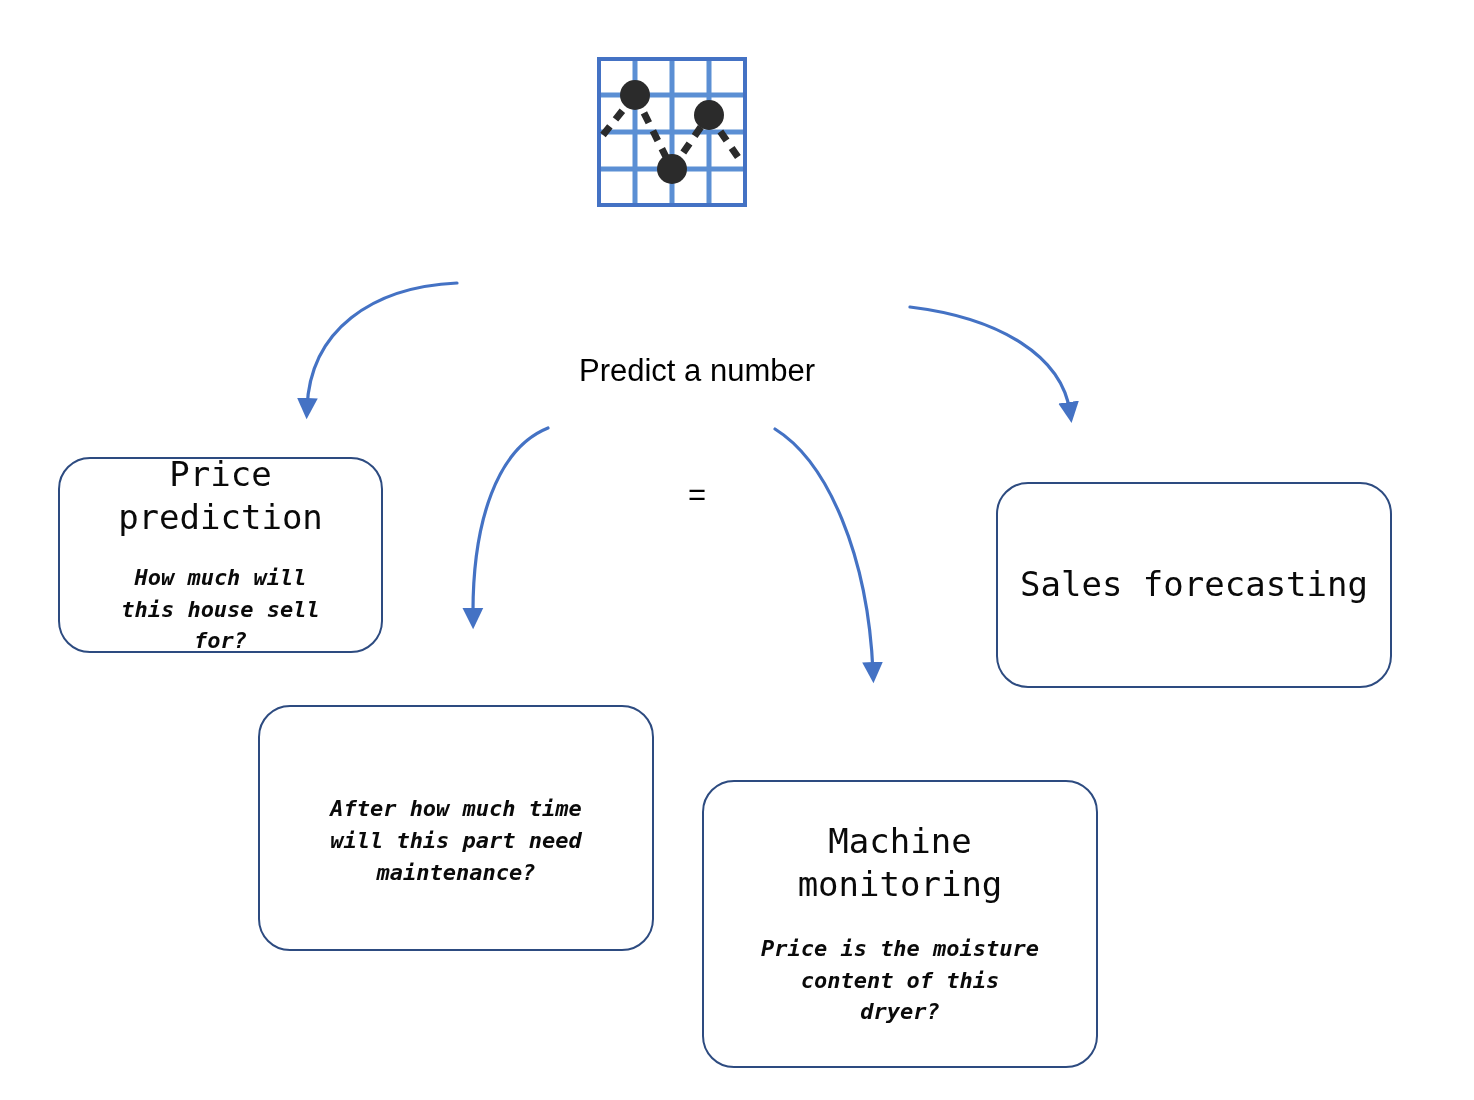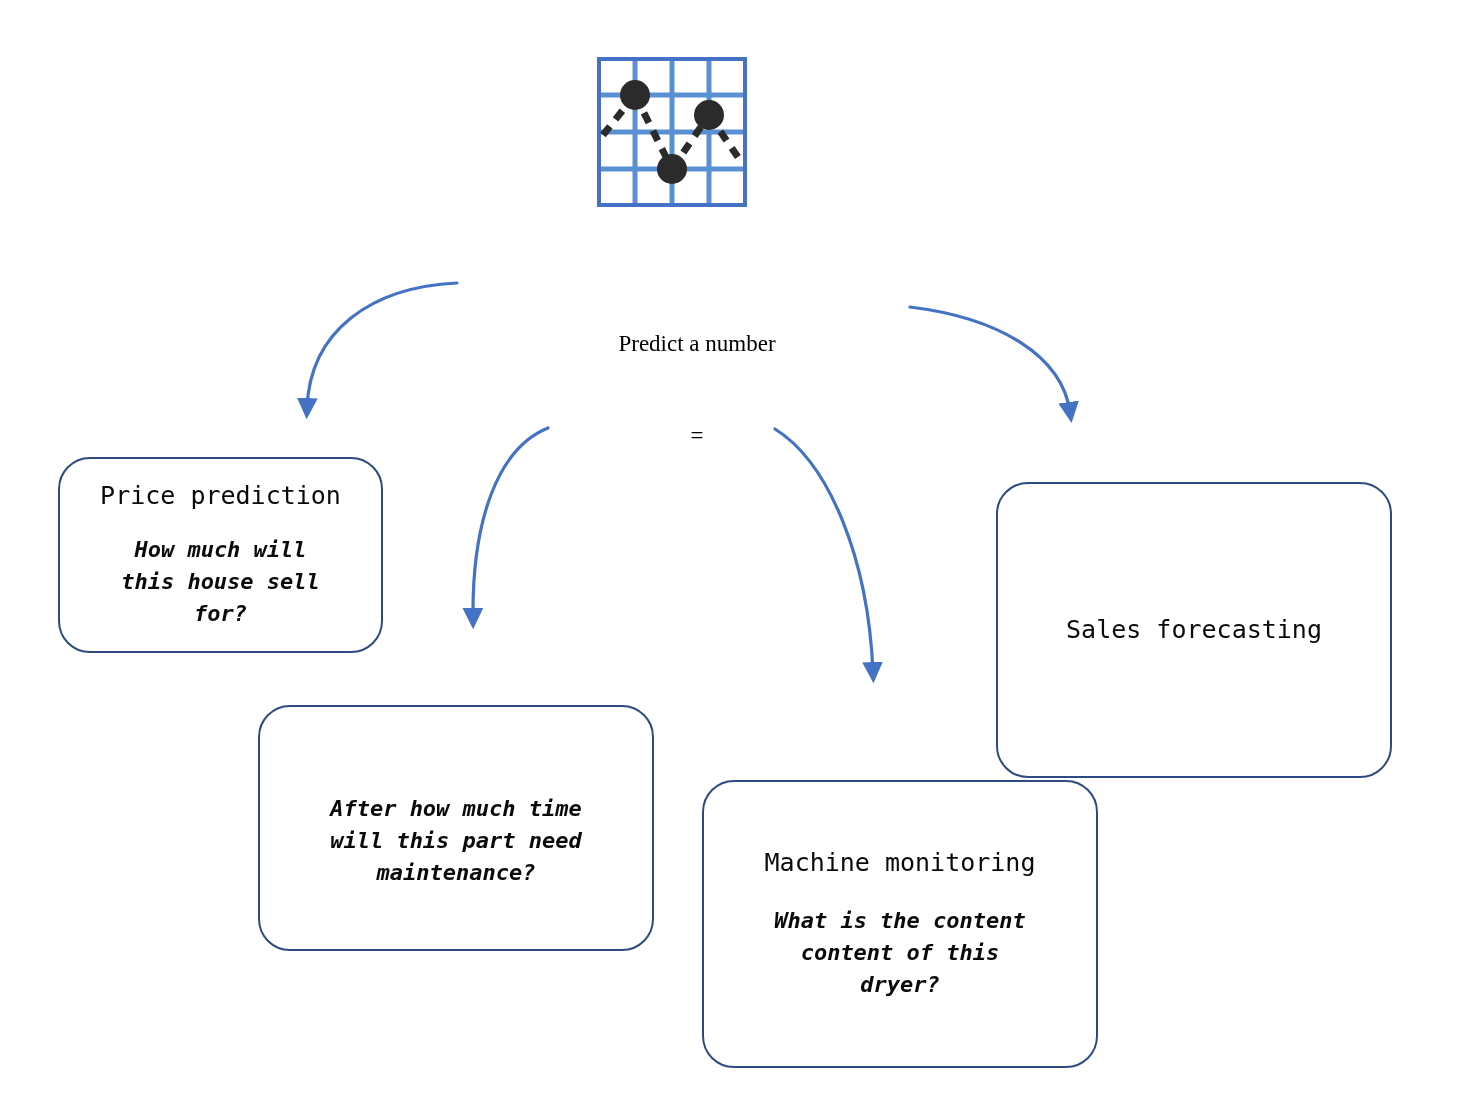--- a/index.html
+++ b/index.html
@@ -29,22 +29,22 @@
   }
 
   
   #center-title {
     position: absolute;
     left: 437px;
     top: 268px;
     width: 520px;
     text-align: center;
     color: #000000;
-    font-family: Liberation Serif, serif;
-    font-size: 23px;
+    font-family: Liberation Sans, sans-serif;
+    font-size: 31px;
     line-height: 1.33;
     letter-spacing: 0px;
     white-space: pre;
   }
   #center-title .t-line { display: block; }
 
   
   #arrows {
     position: absolute;
     left: 0;
@@ -63,42 +63,42 @@
     border-radius: 32px;
     display: flex;
     flex-direction: column;
     align-items: center;
     justify-content: center;
     text-align: center;
     padding: 10px 14px;
   }
   .node-title {
     font-family: "DejaVu Sans Mono", monospace;
-    font-size: 25px;
+    font-size: 34px;
     line-height: 1.28;
     color: #0a0a0a;
     white-space: pre-line;
   }
   .node-question {
     font-family: "DejaVu Sans Mono", monospace;
     font-style: italic;
     font-weight: bold;
     font-size: 22px;
     line-height: 1.45;
     color: #0a0a0a;
     margin-top: 26px;
     white-space: pre-line;
   }
 
   #box-price      { left: 58px;   top: 457px;  width: 325px; height: 196px; }
   #box-price .node-question { margin-top: 22px; }
 
   #box-predictive { left: 258px;  top: 705px;  width: 396px; height: 246px; }
   #box-machine    { left: 702px;  top: 780px;  width: 396px; height: 288px; }
-  #box-sales      { left: 996px;  top: 482px;  width: 396px; height: 296px; }
+  #box-sales      { left: 996px;  top: 482px;  width: 396px; height: 206px; }
 </style>
 </head>
 <body>
 
 <div id="canvas">
 
   <div id="regression-icon">
     <svg width="150" height="150" viewBox="0 0 150 150" xmlns="http://www.w3.org/2000/svg">
       <rect x="2" y="2" width="146" height="146" fill="#ffffff" stroke="#4472C4" stroke-width="4"></rect>
       <g stroke="#5B8FD4" stroke-width="5" fill="none">
@@ -152,21 +152,21 @@
   </div>
 
   <div id="box-predictive" class="node-box">
     <div class="node-question">After how much time
 will this part need
 maintenance?</div>
   </div>
 
   <div id="box-machine" class="node-box">
     <div class="node-title">Machine monitoring</div>
-    <div class="node-question">What is the content
+    <div class="node-question">Price is the moisture
 content of this
 dryer?</div>
   </div>
 
   <div id="box-sales" class="node-box">
     <div class="node-title">Sales forecasting</div>
   </div>
 
 </div>
 

